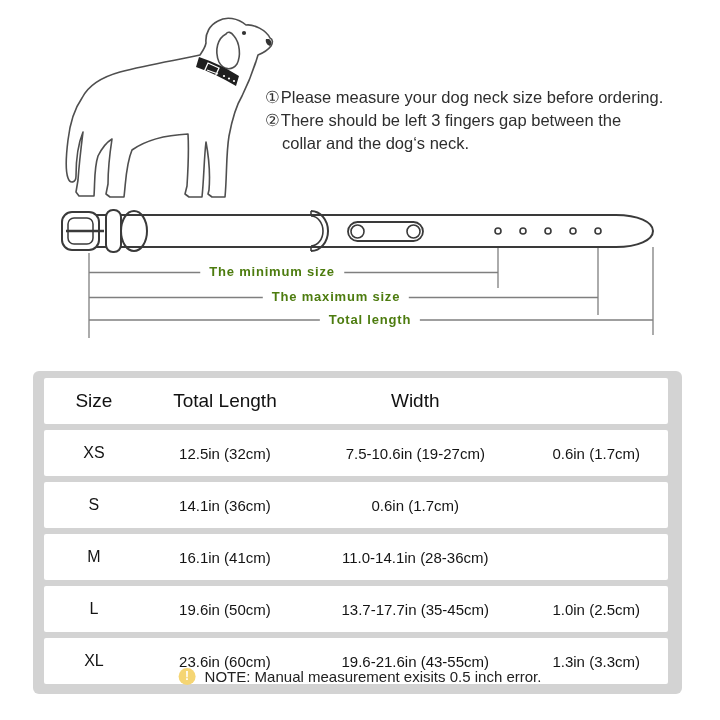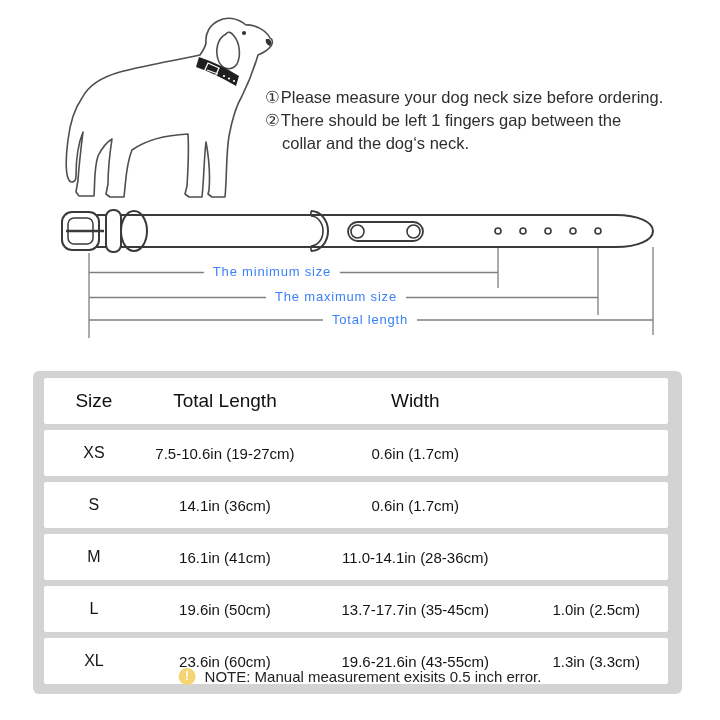--- a/index.html
+++ b/index.html
@@ -11,22 +11,22 @@
   .dog-svg { position:absolute; left:50px; top:8px; }
   
   .instructions { position:absolute; left:265px; top:86px; font-size:16.5px; line-height:23px; color:#2e2e2e; }
   .instr-line { white-space:nowrap; }
   .instr-cont { padding-left:17px; white-space:nowrap; }
   .marker { margin-right:1px; }
   
   .collar-svg { position:absolute; left:0; top:190px; }
   .measure-label {
     position:absolute; transform:translateX(-50%); background:#ffffff;
-    padding:0 9px; font-size:13px; font-weight:normal; letter-spacing:0.8px;
-    color:#3b82f6; white-space:nowrap;text-align:right;
+    padding:0 9px; font-size:13px; font-weight:bold; letter-spacing:0.8px;
+    color:#4d7c0f; white-space:nowrap;text-align:right;
   }
   .label-min   { left:272px; top:264px; }
   .label-max   { left:336px; top:289px; }
   .label-total { left:370px; top:312px; }
   
   .table-panel {
     position:absolute; left:33px; top:371px; width:649px; box-sizing:border-box;
     background:#d3d3d3; border-radius:6px; padding:7px 14px 10px 11px;
     display:flex; flex-direction:column; gap:6px;
   }
@@ -95,21 +95,21 @@
       <path d="M 158,55 l 11,5 -4,9 -11,-5 z" fill="none" stroke="#ffffff" stroke-width="1.3"></path>
       <line x1="157" y1="62" x2="168" y2="66" stroke="#ffffff" stroke-width="1.2"></line>
       <circle cx="174" cy="68" r="1.1" fill="#ffffff"></circle>
       <circle cx="179" cy="70.5" r="1.1" fill="#ffffff"></circle>
       <circle cx="184" cy="73" r="1.1" fill="#ffffff"></circle>
     </g>
   </svg>
 
   <div class="instructions">
     <div class="instr-line"><span class="marker">①</span><span>Please measure your dog neck size before ordering.</span></div>
-    <div class="instr-line"><span class="marker">②</span><span>There should be left 1 fingers gap between the</span></div>
+    <div class="instr-line"><span class="marker">②</span><span>There should be left 3 fingers gap between the</span></div>
     <div class="instr-cont">collar and the dog‘s neck.</div>
   </div>
 
   <svg class="collar-svg" width="720" height="160" viewBox="0 0 720 160">
 
     <g stroke="#7f7f7f" stroke-width="1.3">
       <line x1="89" y1="63" x2="89" y2="148"></line>
       <line x1="498" y1="57" x2="498" y2="98"></line>
       <line x1="598" y1="57" x2="598" y2="125"></line>
       <line x1="653" y1="57" x2="653" y2="145"></line>
@@ -157,20 +157,21 @@
   <span class="measure-label label-total">Total length</span>
 
   <div class="table-panel">
     <div class="t-row t-header">
       <div>Size</div>
       <div>Total Length</div>
       <div>Width</div>
     </div>
     <div class="t-row">
       <div class="size-cell">XS</div>
+      <div>12.5in (32cm)</div>
       <div>7.5-10.6in (19-27cm)</div>
       <div>0.6in (1.7cm)</div>
     </div>
     <div class="t-row">
       <div class="size-cell">S</div>
       <div>14.1in (36cm)</div>
       <div>0.6in (1.7cm)</div>
     </div>
     <div class="t-row">
       <div class="size-cell">M</div>

